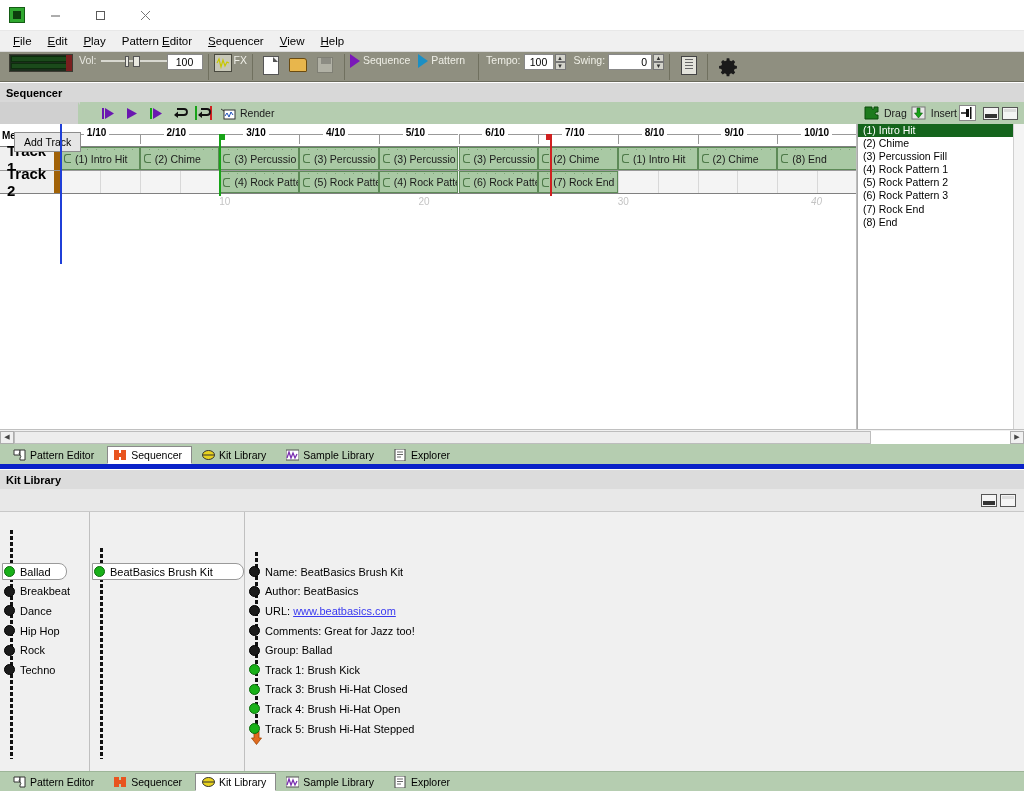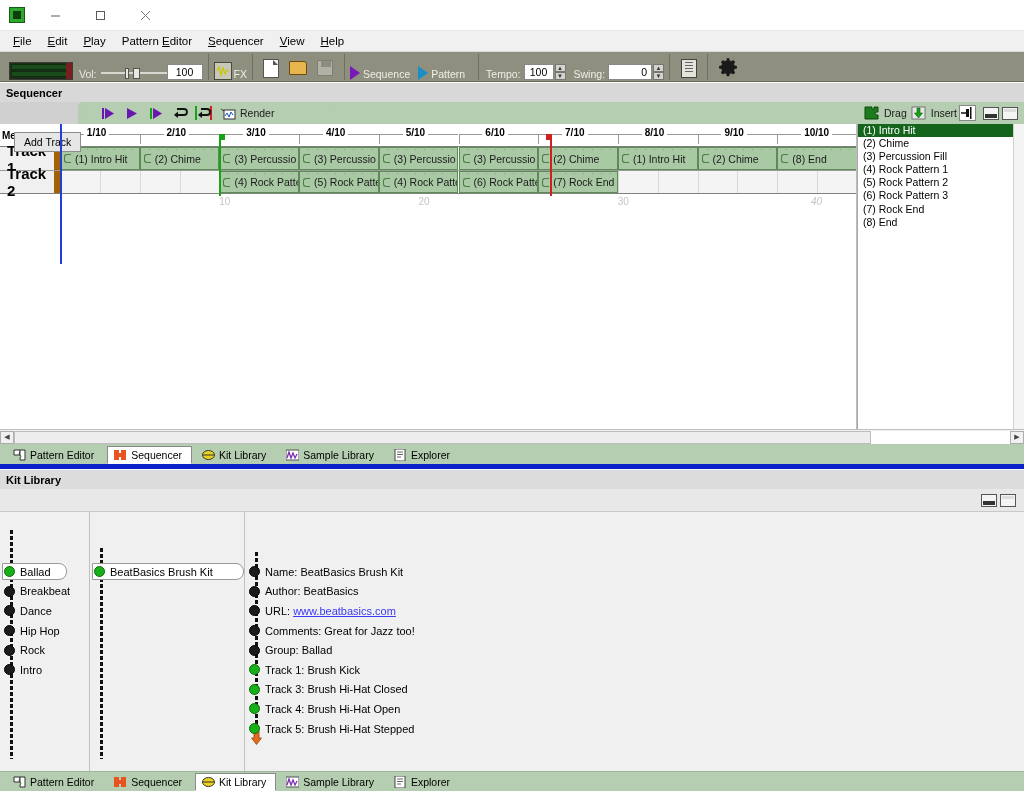--- a/index.html
+++ b/index.html
@@ -63,21 +63,21 @@
 
   
   .toolbar {
     height: 30px; flex: 0 0 30px;
     background: #8f8f80;
     display: flex; align-items: center;
     border-bottom: 1px solid #6a6a5c;
     padding-left: 4px;
   }
   .tb-group {
-    display: flex; align-items: flex-end; height: 26px;
+    display: flex; align-items: flex-start; height: 26px;
     padding: 0 5px;
     border-right: 1px solid #70705f;
   }
   .tb-group.nobdr { border-right: none; }
   .vu {
     width: 64px; height: 18px;
     background: #1d2d1d; border: 1px solid #3c3c33;
     display: flex; flex-direction: column; justify-content: space-around;
     padding: 1px; position: relative;
   }
@@ -707,21 +707,21 @@
             <div class="krow">
               <div class="knode"></div>
               <div class="klabel">Hip Hop</div>
             </div>
             <div class="krow">
               <div class="knode"></div>
               <div class="klabel">Rock</div>
             </div>
             <div class="krow">
               <div class="knode"></div>
-              <div class="klabel">Intro</div>
+              <div class="klabel">Techno</div>
             </div>
           </div>
       </div>
       <div class="kit-col c2">
         <div class="spine" style="left:10px;top:36px"></div>
         <div id="kit-kits" style="padding-top:50px">
             <div class="krow sel">
               <div class="pill" style="width: 152px;"></div>
               <div class="knode green"></div>
               <div class="klabel">BeatBasics Brush Kit</div>

